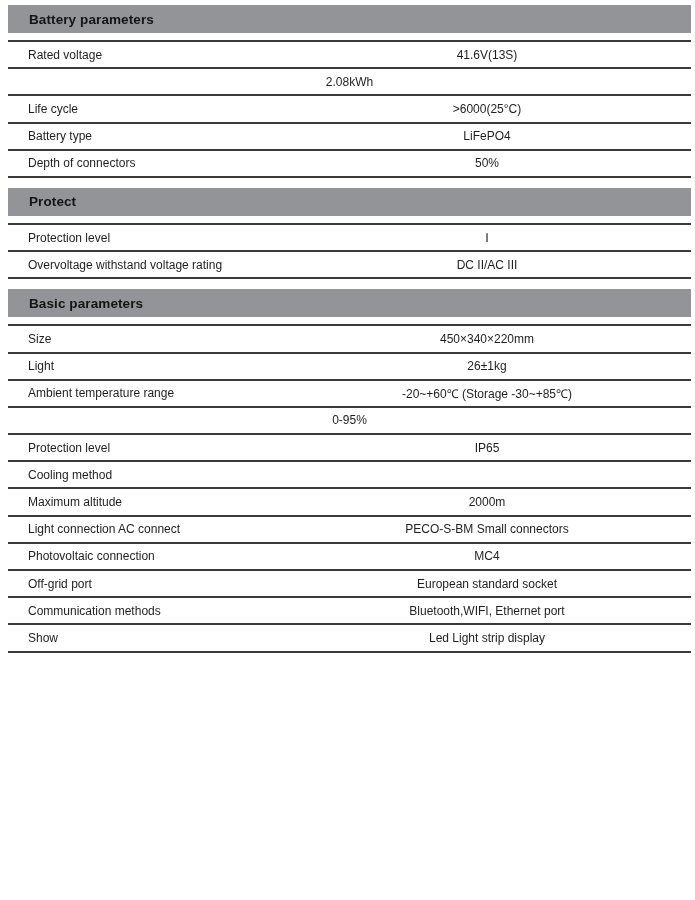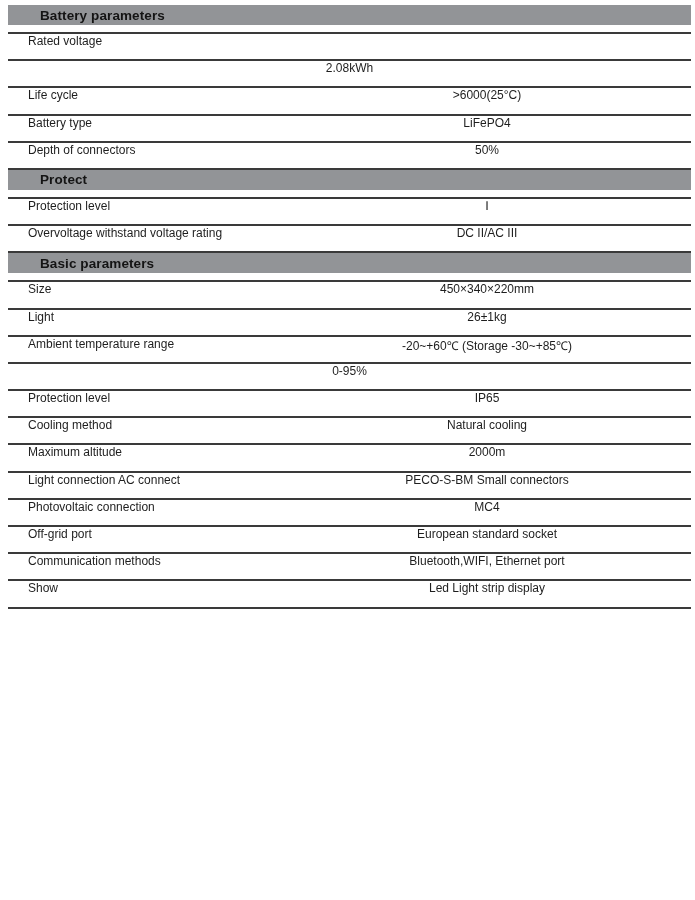--- a/index.html
+++ b/index.html
@@ -16,43 +16,44 @@
     font-family: "Liberation Sans", sans-serif;
     color: var(--text, #1e1e1e);
   }
   .content {
     position: absolute;
     top: 5px;
     left: 8px;
     width: 683px;
   }
   .section + .section {
+    margin-top: 10px;
   }
   .section-header {
-    height: 20px;
+    height: 28px;
     background: var(--header-bar, #929497);
     display: flex;
     align-items: center;
-    padding-left: 32px;
+    padding-left: 21px;
     box-sizing: border-box;
     margin-bottom: 7px;
   }
   .section-title {
     font-size: 13.5px;
     font-weight: bold;
     color: #141414;
     letter-spacing: 0.1px;
     white-space: nowrap;
   }
   .spec-table {
     border-top: 2.2px solid var(--line, #3a3a3a);
   }
   .spec-row {
     display: flex;
-    align-items: flex-start;
+    align-items: center;
     height: 25.2px;
     border-bottom: 2px solid var(--line, #3a3a3a);
   }
   .row-label {
     width: 275px;
     padding-left: 20px;
     box-sizing: border-box;
     font-size: 12px;
     white-space: nowrap;
   }
@@ -68,20 +69,21 @@
 
 <div class="page">
   <div class="content" id="sections">
   <div class="section">
     <div class="section-header">
       <span class="section-title">Battery parameters</span>
     </div>
     <div class="spec-table">
   <div class="spec-row">
     <span class="row-label">Rated voltage</span>
+    <span class="row-value">41.6V(13S)</span>
   </div>
 
   <div class="spec-row">
     <span class="row-value">2.08kWh</span>
   </div>
 
   <div class="spec-row">
     <span class="row-label">Life cycle</span>
     <span class="row-value">&gt;6000(25°C)</span>
   </div>
@@ -139,21 +141,20 @@
     <span class="row-value">0-95%</span>
   </div>
 
   <div class="spec-row">
     <span class="row-label">Protection level</span>
     <span class="row-value">IP65</span>
   </div>
 
   <div class="spec-row">
     <span class="row-label">Cooling method</span>
-    <span class="row-value">Natural cooling</span>
   </div>
 
   <div class="spec-row">
     <span class="row-label">Maximum altitude</span>
     <span class="row-value">2000m</span>
   </div>
 
   <div class="spec-row">
     <span class="row-label">Light connection AC connect</span>
     <span class="row-value">PECO-S-BM Small connectors</span>

